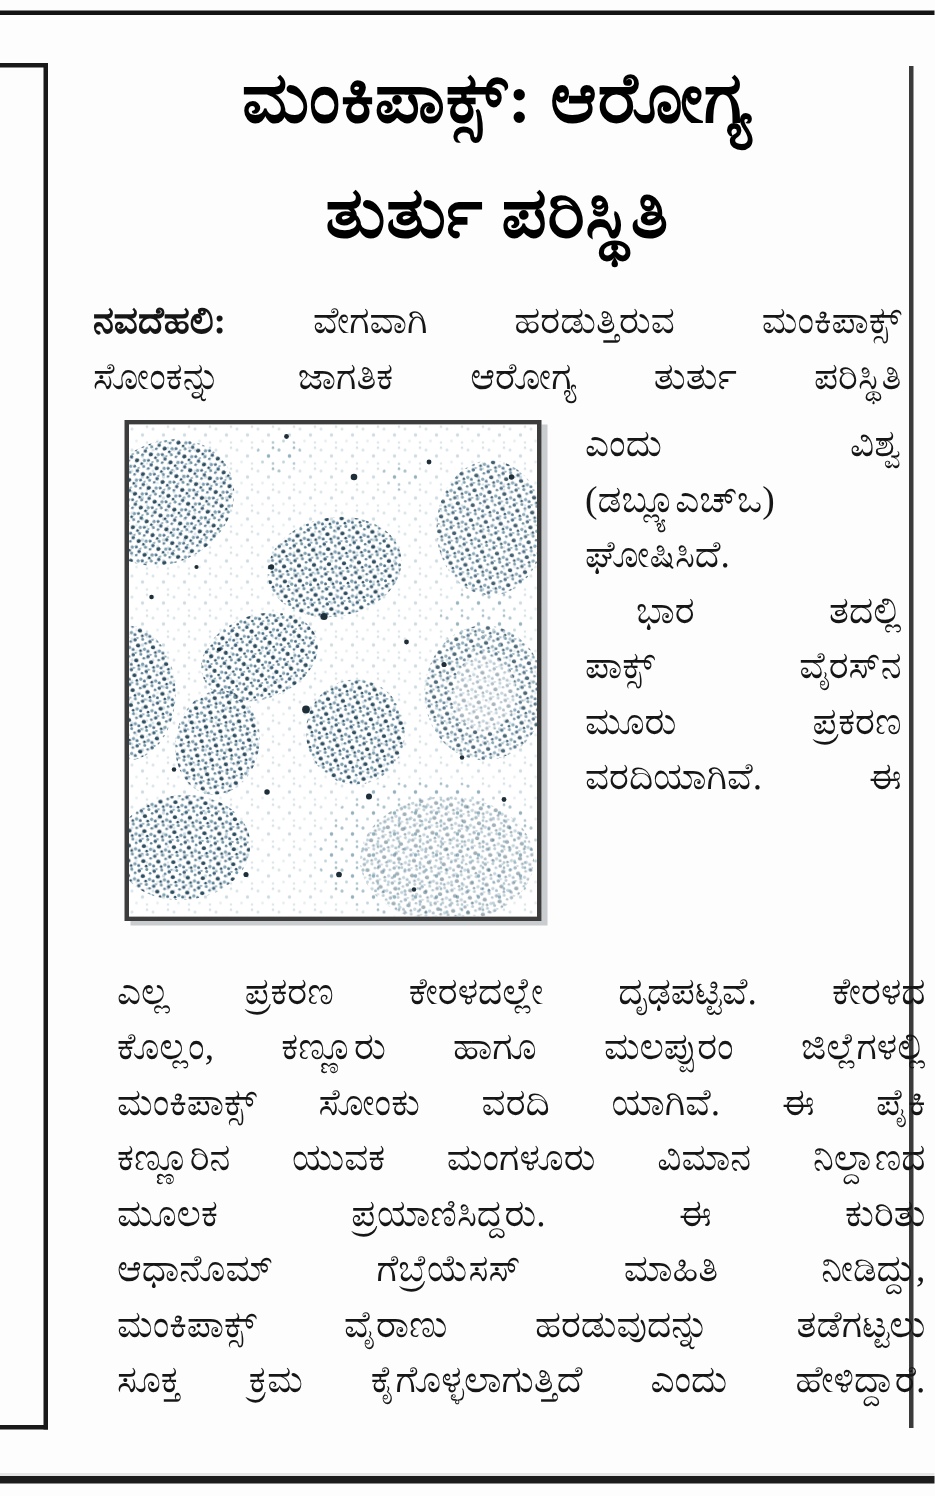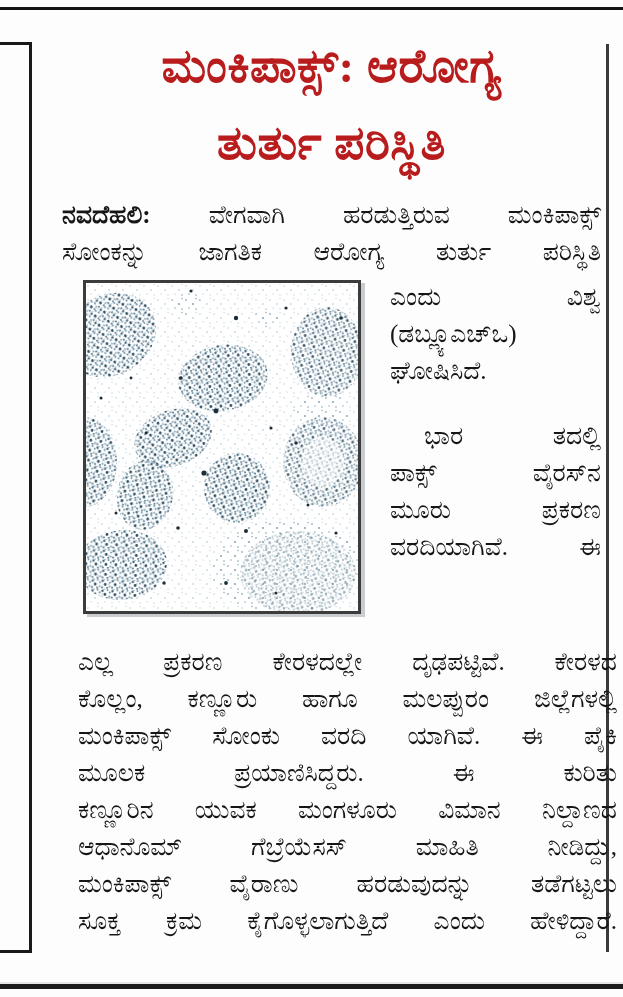--- a/index.html
+++ b/index.html
@@ -16,30 +16,30 @@
   .neighbor-box{
     position:absolute;left:-4px;top:42px;width:36px;height:911px;
     border-top:3px solid #191919;border-right:3px solid #191919;border-bottom:3px solid #191919;
     box-sizing:border-box;background:transparent;
   }
   .col-divider{position:absolute;left:606px;top:44px;width:3px;height:908px;background:#3a3a3a;}
   .article{position:absolute;left:60px;top:0;width:543px;height:997px;}
   .headline{
     position:absolute;top:28px;left:0;width:100%;margin:0;
     text-align:center;font-weight:800;font-size:47px;line-height:77px;
-    color:#b91c1c;letter-spacing:.5px;
+    color:#000000;letter-spacing:.5px;
   }
   .headline span{display:block;}
   .pline{
     font-size:25px;line-height:37px;height:37px;
     text-align:justify;text-align-last:justify;
     word-spacing:1px;
   }
   .pline.last{text-align-last:left;}
-  .pline.indent{padding-left:34px;margin-top:28px;}
+  .pline.indent{padding-left:34px;}
   .intro{position:absolute;top:196px;left:2px;width:539px;}
   .dateline{font-weight:800;}
   .photo{
     position:absolute;top:280px;left:23px;margin:0;
     width:272px;height:328px;
     border:3px solid #3c3c3c;background:#fff;
     box-shadow:4px 3px 0 rgba(150,158,162,.5);
   }
   .photo svg{display:block;width:272px;height:328px;}
   .rightcol{position:absolute;top:278px;left:330px;width:211px;}
@@ -140,21 +140,21 @@
       <div class="pline indent">ಭಾರ ತದಲ್ಲಿ</div>
       <div class="pline">ಪಾಕ್ಸ್ ವೈರಸ್‌ನ</div>
       <div class="pline">ಮೂರು ಪ್ರಕರಣ</div>
       <div class="pline">ವರದಿಯಾಗಿವೆ. ಈ</div>
     </div>
 
     <div class="fullcol">
       <div class="pline">ಎಲ್ಲ ಪ್ರಕರಣ ಕೇರಳದಲ್ಲೇ ದೃಢಪಟ್ಟಿವೆ. ಕೇರಳದ</div>
       <div class="pline">ಕೊಲ್ಲಂ, ಕಣ್ಣೂರು ಹಾಗೂ ಮಲಪ್ಪುರಂ ಜಿಲ್ಲೆಗಳಲ್ಲಿ</div>
       <div class="pline">ಮಂಕಿಪಾಕ್ಸ್ ಸೋಂಕು ವರದಿ ಯಾಗಿವೆ. ಈ ಪೈಕಿ</div>
+      <div class="pline">ಕಣ್ಣೂರಿನ ಯುವಕ ಮಂಗಳೂರು ವಿಮಾನ ನಿಲ್ದಾಣದ</div>
       <div class="pline">ಮೂಲಕ ಪ್ರಯಾಣಿಸಿದ್ದರು. ಈ ಕುರಿತು</div>
-      <div class="pline">ಕಣ್ಣೂರಿನ ಯುವಕ ಮಂಗಳೂರು ವಿಮಾನ ನಿಲ್ದಾಣದ</div>
       <div class="pline">ಆಧಾನೊಮ್ ಗೆಬ್ರೆಯೆಸಸ್ ಮಾಹಿತಿ ನೀಡಿದ್ದು,</div>
       <div class="pline">ಮಂಕಿಪಾಕ್ಸ್ ವೈರಾಣು ಹರಡುವುದನ್ನು ತಡೆಗಟ್ಟಲು</div>
       <div class="pline">ಸೂಕ್ತ ಕ್ರಮ ಕೈಗೊಳ್ಳಲಾಗುತ್ತಿದೆ ಎಂದು ಹೇಳಿದ್ದಾರೆ.</div>
     </div>
 
   </div>
 </div>
 
 </body></html>

